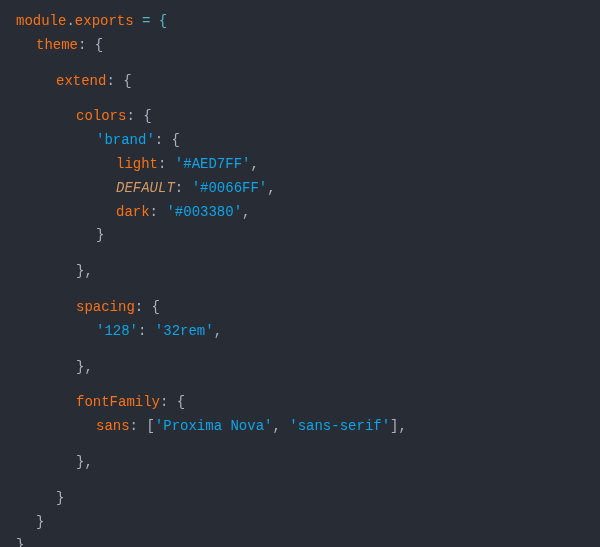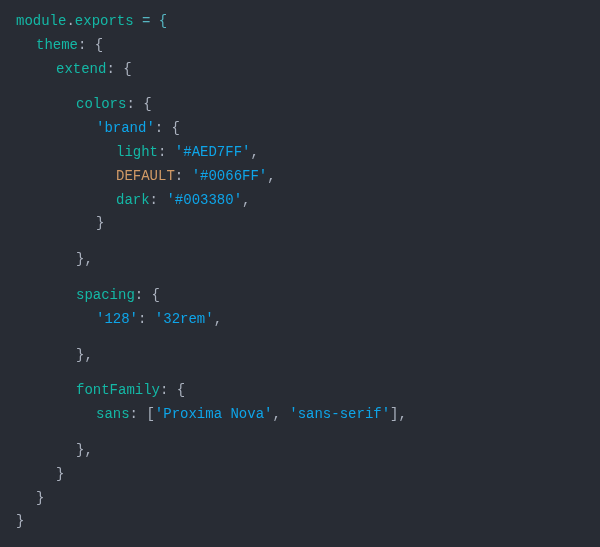--- a/index.html
+++ b/index.html
@@ -11,27 +11,27 @@
       color: #abb2bf;
       padding: 10px 16px;
       width: 600px;
       height: 547px;
     }
     pre { 
       white-space: pre; 
       font-family: inherit;
     }
     .indent-1 { padding-left: 20px; }
-    .indent-2 { padding-left: 40px; }
+    .indent-2 { padding-left: 40px; margin-top: 12px; }
     .indent-3 { padding-left: 60px; margin-top: 12px; }
     .indent-4 { padding-left: 80px; }
     .indent-5 { padding-left: 100px; }
     .line { display: block; }
-    .c-red { color: #14b8a6; }
+    .c-red { color: #f97316; }
     .c-green { color: #0ea5e9; }
     .c-cyan { color: #56b6c2; }
-    .c-orange { color: #d19a66; }
+    .c-orange { color: #d19a66; font-style: italic; }
     .c-default { color: #abb2bf; }
   </style>
 </head>
 <body>
 
 <pre><span class="line"><span class="c-red">module</span><span class="c-default">.</span><span class="c-red">exports</span><span class="c-cyan"> = {</span></span><span class="line indent-1"><span class="c-red">theme</span><span class="c-default">: {</span></span><span class="line indent-2"><span class="c-red">extend</span><span class="c-default">: {</span></span><span class="line indent-3"><span class="c-red">colors</span><span class="c-default">: {</span></span><span class="line indent-4"><span class="c-green">'brand'</span><span class="c-default">: {</span></span><span class="line indent-5"><span class="c-red">light</span><span class="c-default">: </span><span class="c-green">'#AED7FF'</span><span class="c-default">,</span></span><span class="line indent-5"><span class="c-orange">DEFAULT</span><span class="c-default">: </span><span class="c-green">'#0066FF'</span><span class="c-default">,</span></span><span class="line indent-5"><span class="c-red">dark</span><span class="c-default">: </span><span class="c-green">'#003380'</span><span class="c-default">,</span></span><span class="line indent-4"><span class="c-default">}</span></span><span class="line indent-3"><span class="c-default">},</span></span><span class="line indent-3"><span class="c-red">spacing</span><span class="c-default">: {</span></span><span class="line indent-4"><span class="c-green">'128'</span><span class="c-default">: </span><span class="c-green">'32rem'</span><span class="c-default">,</span></span><span class="line indent-3"><span class="c-default">},</span></span><span class="line indent-3"><span class="c-red">fontFamily</span><span class="c-default">: {</span></span><span class="line indent-4"><span class="c-red">sans</span><span class="c-default">: [</span><span class="c-green">'Proxima Nova'</span><span class="c-default">, </span><span class="c-green">'sans-serif'</span><span class="c-default">],</span></span><span class="line indent-3"><span class="c-default">},</span></span><span class="line indent-2"><span class="c-default">}</span></span><span class="line indent-1"><span class="c-default">}</span></span><span class="line"><span class="c-default">}</span></span></pre>
 
 </body></html>

